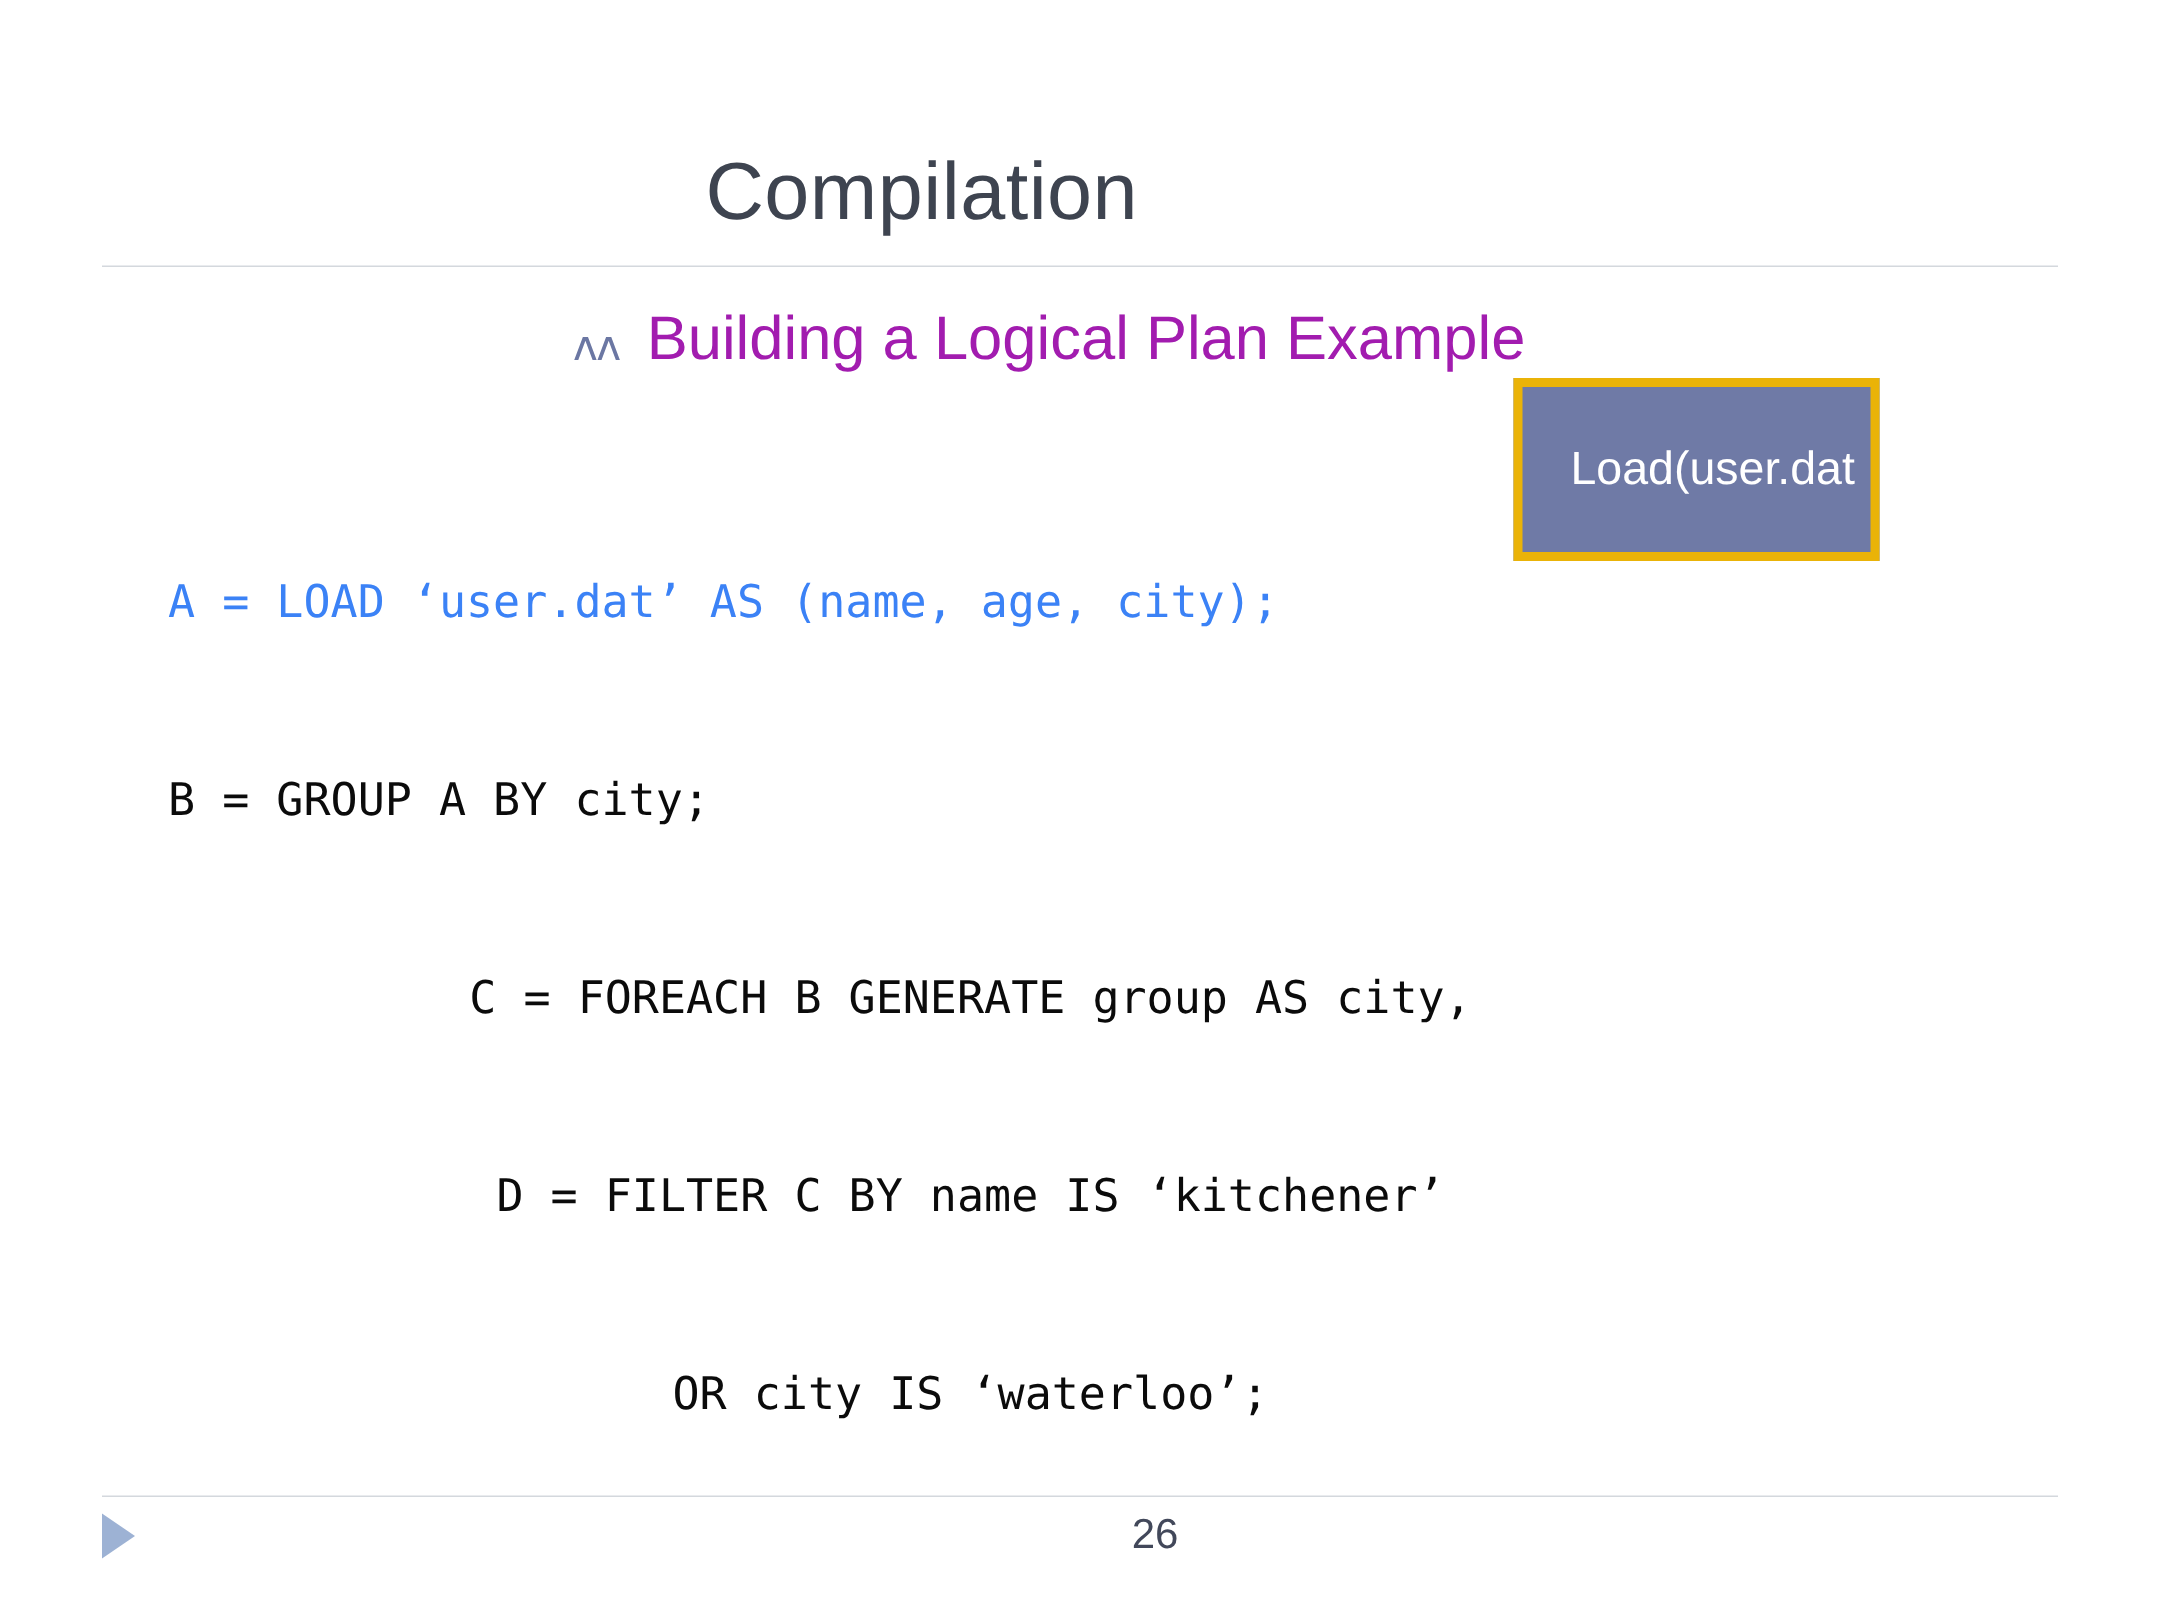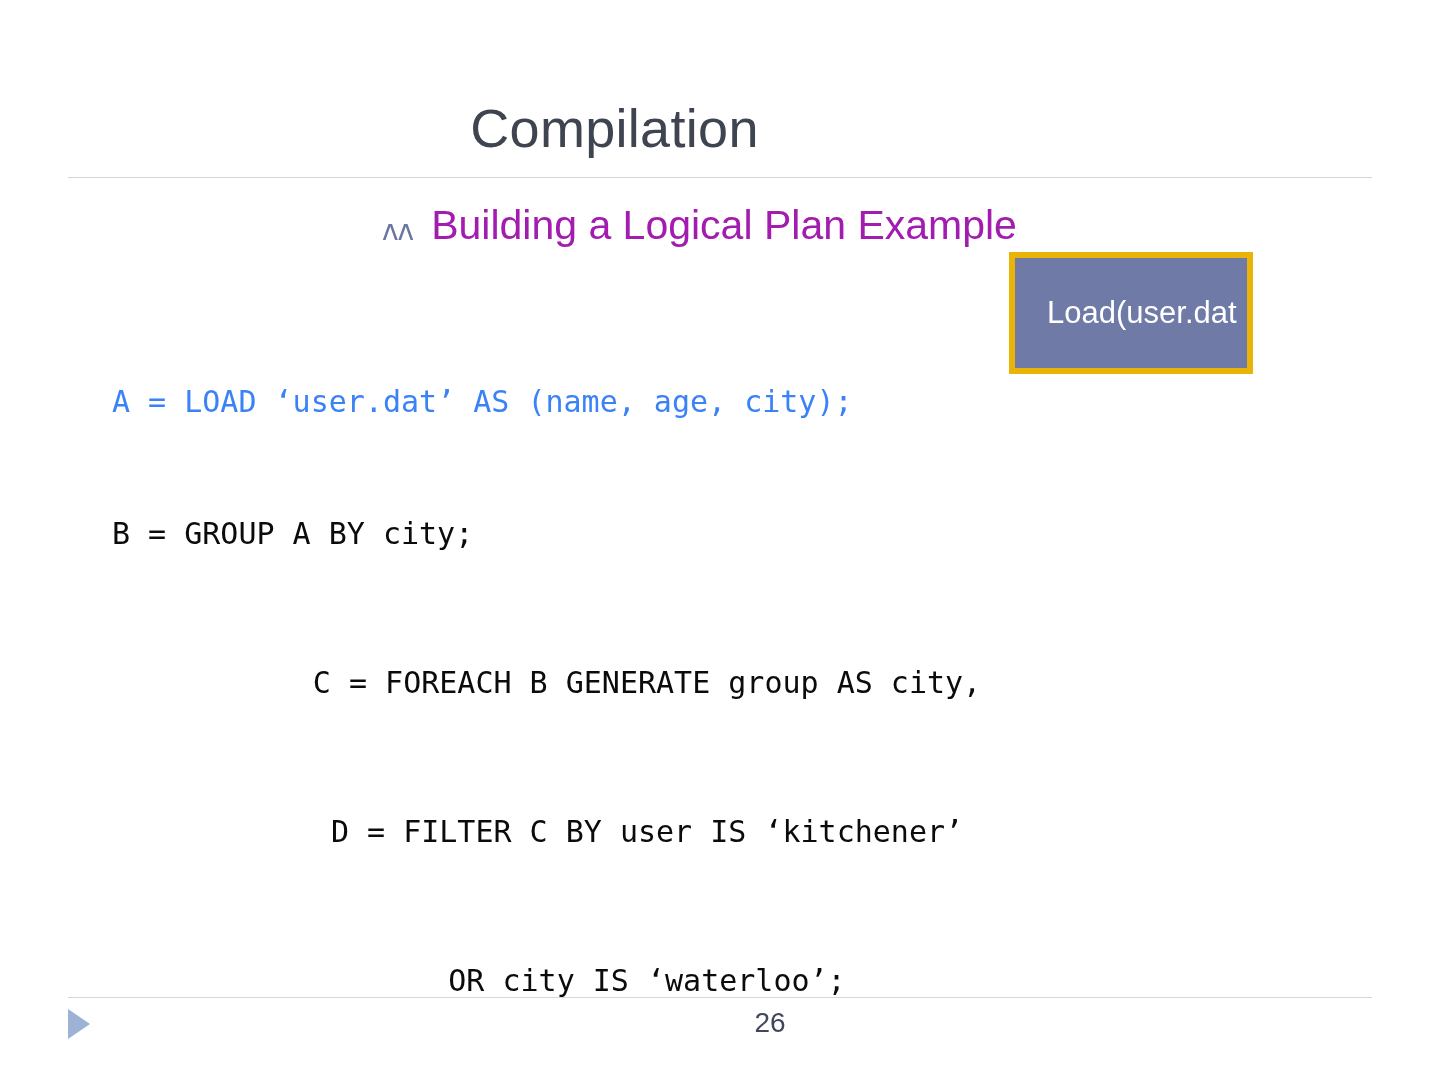--- a/index.html
+++ b/index.html
@@ -80,21 +80,21 @@
     font-size: 30px;
     line-height: 44px;
     color: #0b0b0b;
     white-space: pre;
   }
   .code-line {
     display: block;
     white-space: pre;
   }
   .code-line.left   { text-align: left; }
-  .code-line.center { text-align: center; margin-top: 17px; }
+  .code-line.center { text-align: center; }
   .code-line.hl     { color: #3b82f6; }
 
   
   .plan-node {
     position: absolute;
     left: 1009px;
     top: 252px;
     width: 244px;
     height: 122px;
     background: #6f7aa6;
@@ -156,21 +156,21 @@
 
   <div class="bullet-row">
     <span class="bullet-marker">ʌʌ</span>
     <span class="bullet-text">Building a Logical Plan Example</span>
   </div>
 
   <div class="code-block">
     <span class="code-line left hl">A = LOAD ‘user.dat’ AS (name, age, city);</span>
     <span class="code-line left">B = GROUP A BY city;</span>
     <span class="code-line center">C = FOREACH B GENERATE group AS city,</span>
-    <span class="code-line center">D = FILTER C BY user IS ‘kitchener’</span>
+    <span class="code-line center">D = FILTER C BY name IS ‘kitchener’</span>
     <span class="code-line center">OR city IS ‘waterloo’;</span>
     
   </div>
 
   <div class="plan-node">
     <span class="plan-node-label">Load(user.dat</span>
   </div>
 
   <div class="footer-rule"></div>
   <div class="footer-arrow"></div>

